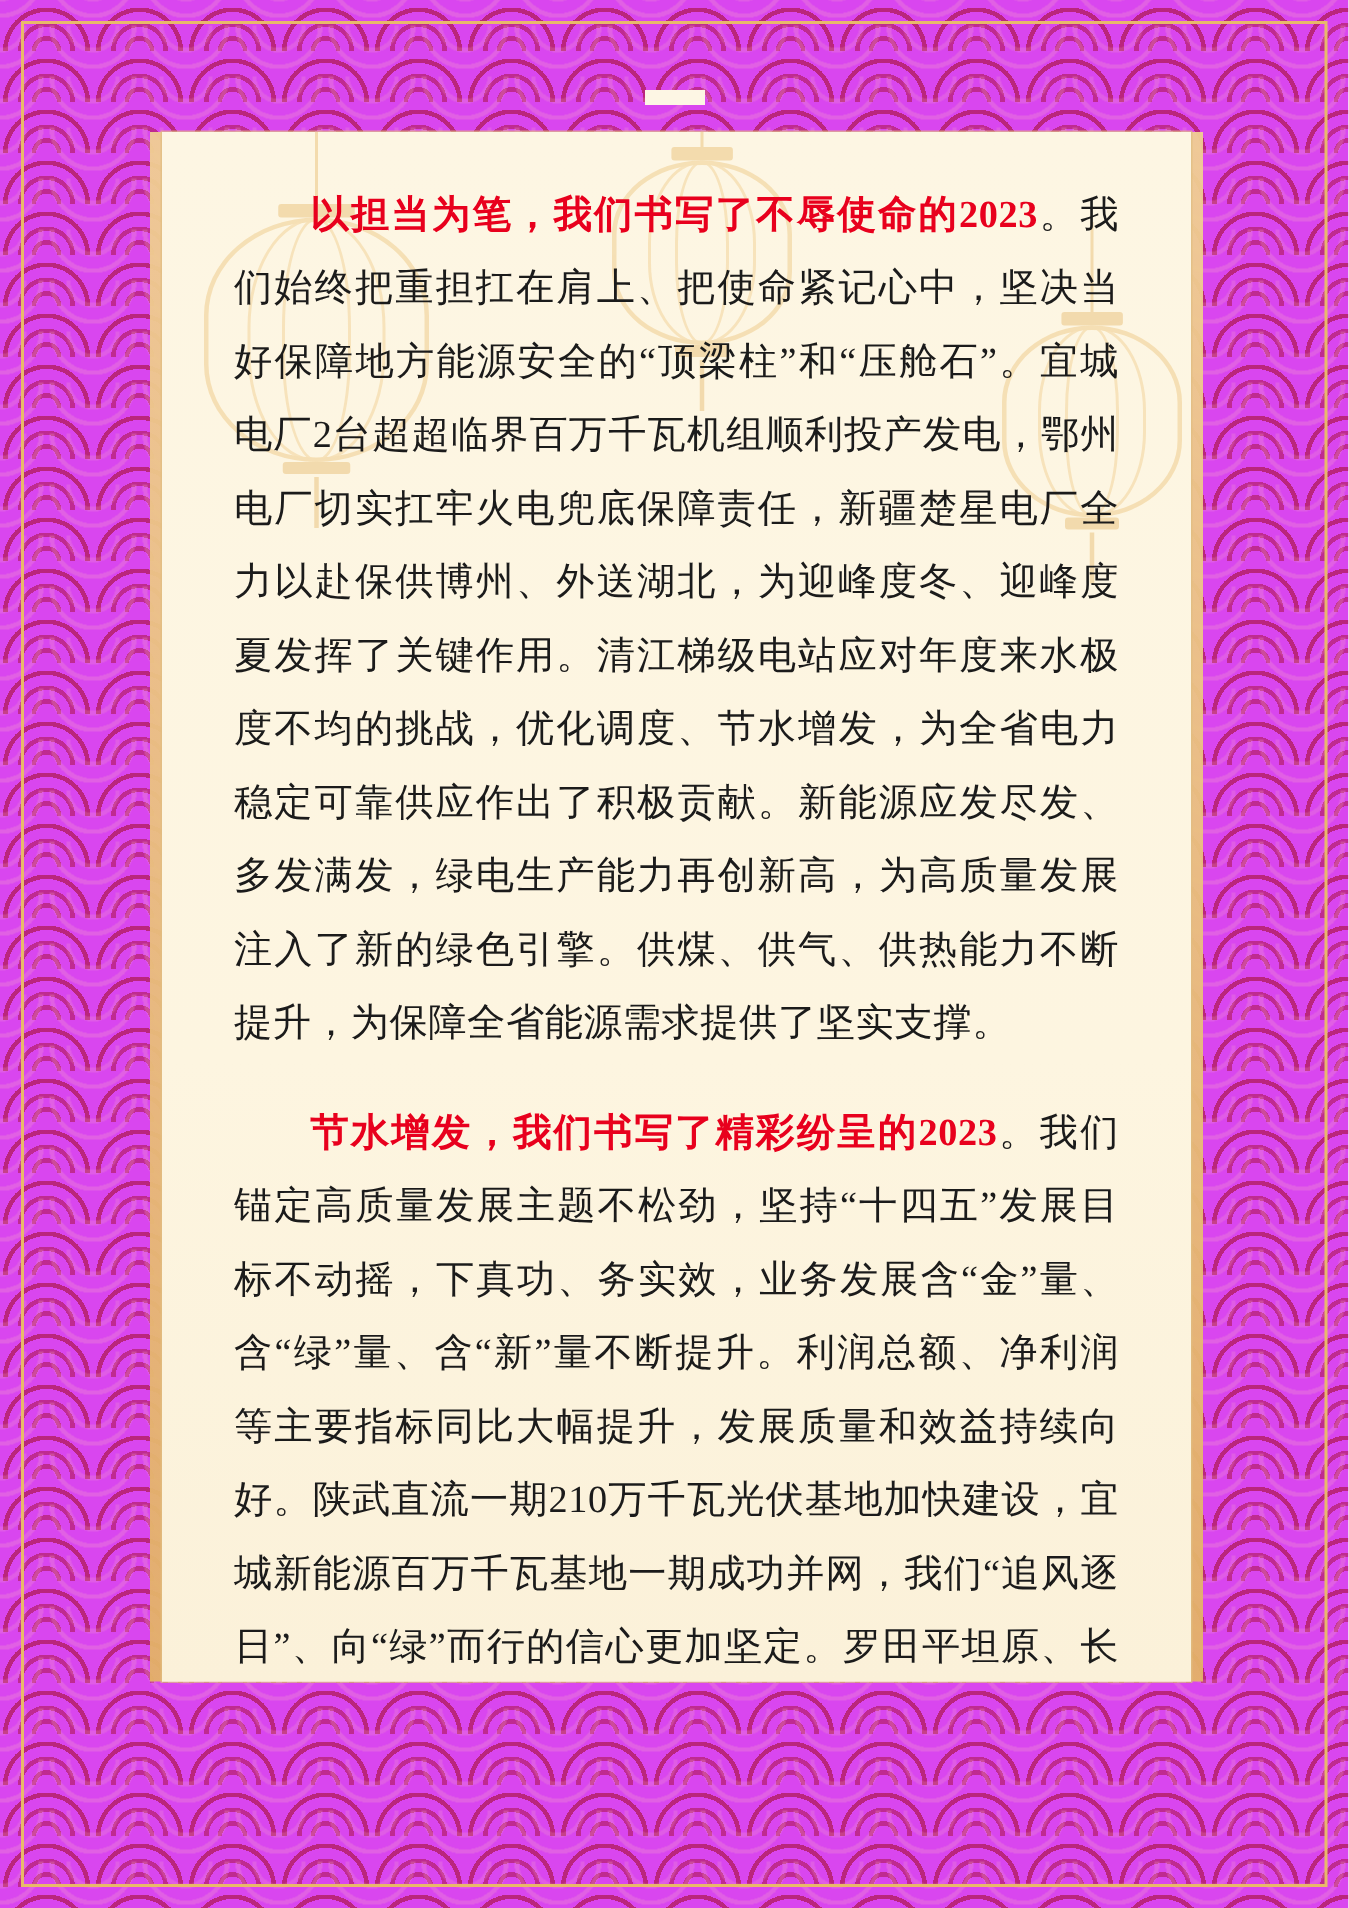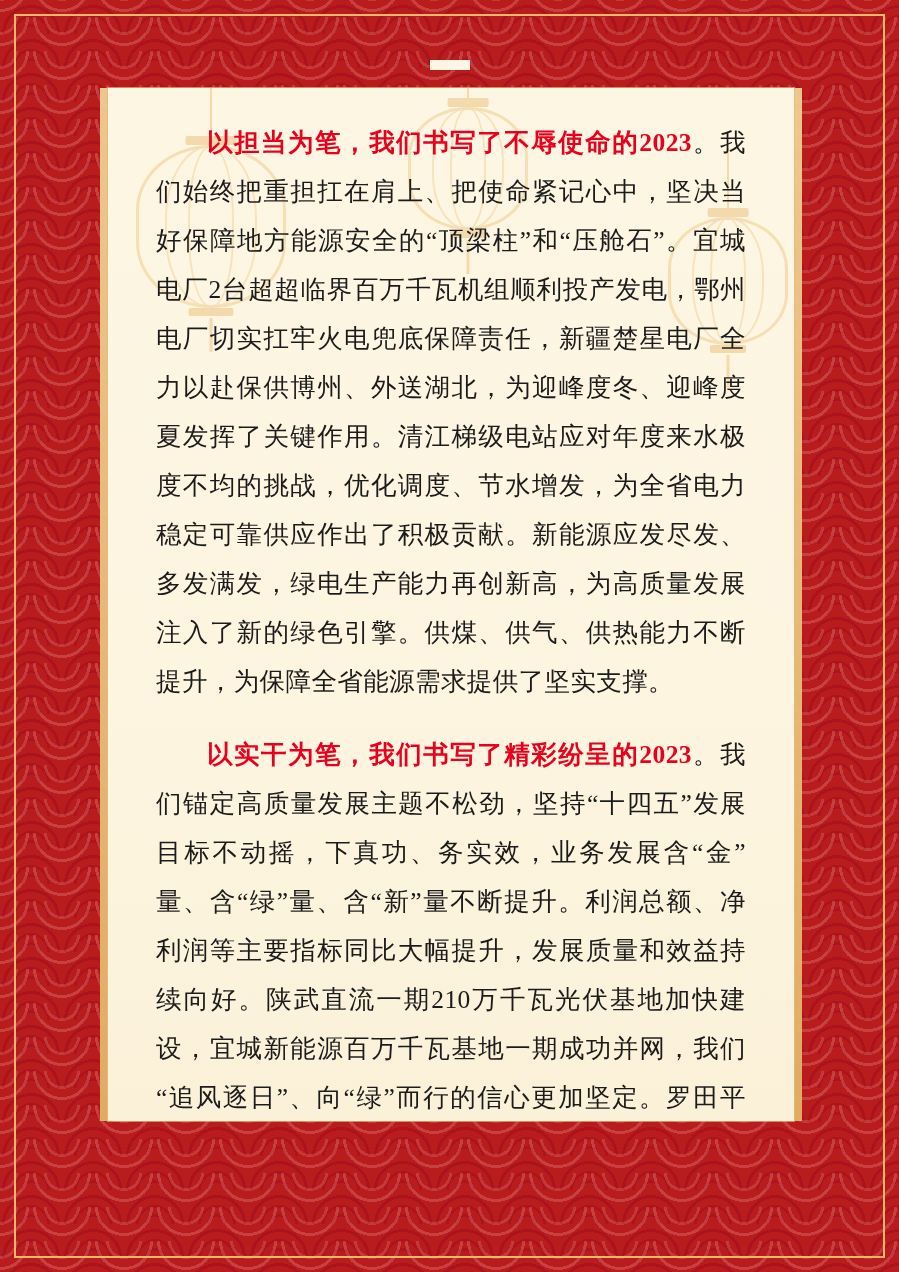--- a/index.html
+++ b/index.html
@@ -5,21 +5,21 @@
   html, body {
     margin: 0;
     padding: 0;
     background: #ffffff;
   }
   .page {
     position: relative;
     width: 899px;
     height: 1272px;
     overflow: hidden;
-    background: #b91c1c;
+    background: #d946ef;
     font-family: "Liberation Serif", "DejaVu Serif", serif;
   }
 
   
   .border-layer {
     position: absolute;
     inset: 0;
     background:
       
       radial-gradient(circle at 50% 100%, transparent 0 26px, rgba(160,10,30,0.55) 26px 29px, transparent 29px),
@@ -207,17 +207,17 @@
       <div class="cap"></div>
       <div class="body"></div>
       <div class="base"></div>
       <div class="tassel"></div>
     </div>
 
     <div class="article">
 
       <p class="para"><span class="hl">以担当为笔，我们书写了不辱使命的2023</span><span>。我们始终把重担扛在肩上、把使命紧记心中，坚决当好保障地方能源安全的“顶梁柱”和“压舱石”。宜城电厂2台超超临界百万千瓦机组顺利投产发电，鄂州电厂切实扛牢火电兜底保障责任，新疆楚星电厂全力以赴保供博州、外送湖北，为迎峰度冬、迎峰度夏发挥了关键作用。清江梯级电站应对年度来水极度不均的挑战，优化调度、节水增发，为全省电力稳定可靠供应作出了积极贡献。新能源应发尽发、多发满发，绿电生产能力再创新高，为高质量发展注入了新的绿色引擎。供煤、供气、供热能力不断提升，为保障全省能源需求提供了坚实支撑。</span></p>
 
-      <p class="para"><span class="hl">以实干为笔，我们书写了精彩纷呈的2023</span><span>。我们锚定高质量发展主题不松劲，坚持“十四五”发展目标不动摇，下真功、务实效，业务发展含“金”量、含“绿”量、含“新”量不断提升。利润总额、净利润等主要指标同比大幅提升，发展质量和效益持续向好。陕武直流一期210万千瓦光伏基地加快建设，宜城新能源百万千瓦基地一期成功并网，我们“追风逐日”、向“绿”而行的信心更加坚定。罗田平坦原、长阳清江、南漳张家坪抽蓄项目领跑推进，江陵电厂、鄂州电厂四期项目加快实施，我们助力新型电力系统建设的行动更加有力。发展新业态、新模式蓄势起步，我们加快培育新动能、开辟新赛道、拓展新空间的目标更加清晰。</span></p>
+      <p class="para"><span class="hl">节水增发，我们书写了精彩纷呈的2023</span><span>。我们锚定高质量发展主题不松劲，坚持“十四五”发展目标不动摇，下真功、务实效，业务发展含“金”量、含“绿”量、含“新”量不断提升。利润总额、净利润等主要指标同比大幅提升，发展质量和效益持续向好。陕武直流一期210万千瓦光伏基地加快建设，宜城新能源百万千瓦基地一期成功并网，我们“追风逐日”、向“绿”而行的信心更加坚定。罗田平坦原、长阳清江、南漳张家坪抽蓄项目领跑推进，江陵电厂、鄂州电厂四期项目加快实施，我们助力新型电力系统建设的行动更加有力。发展新业态、新模式蓄势起步，我们加快培育新动能、开辟新赛道、拓展新空间的目标更加清晰。</span></p>
 
     </div>
   </div>
 </div>
 
 </body></html>

